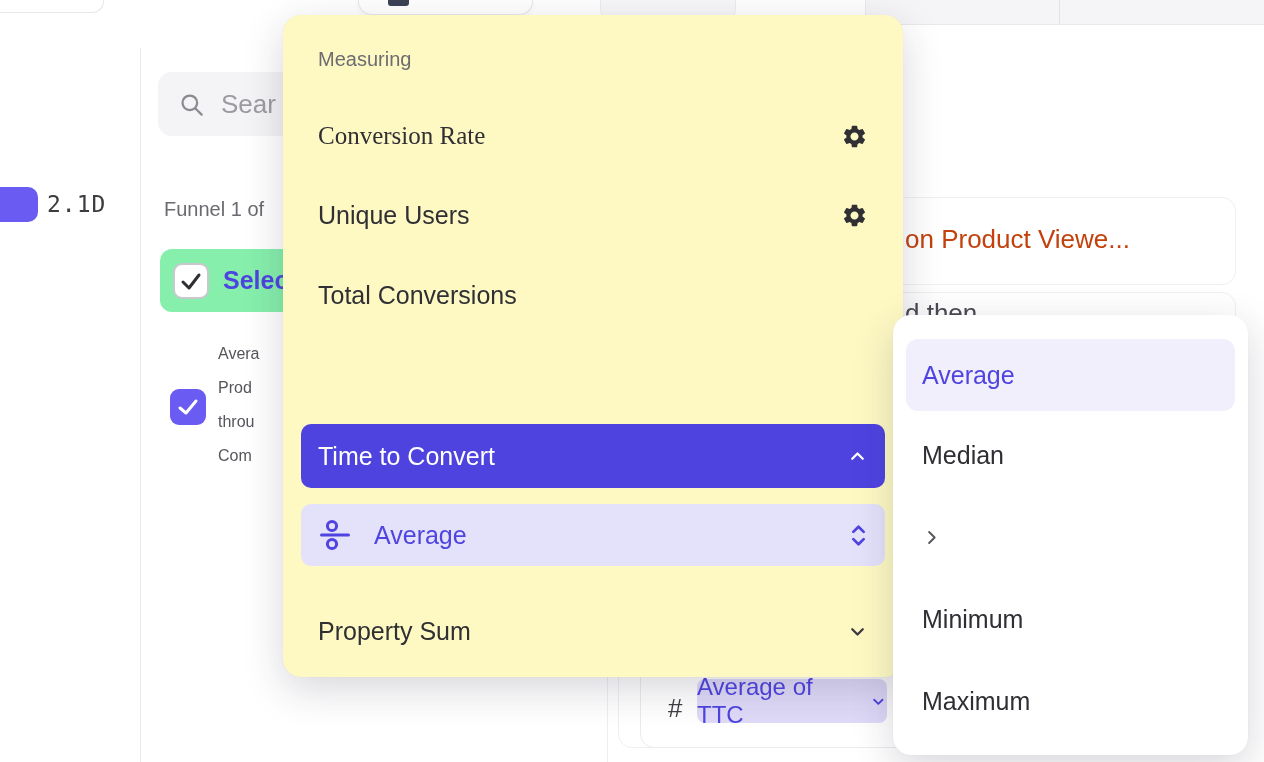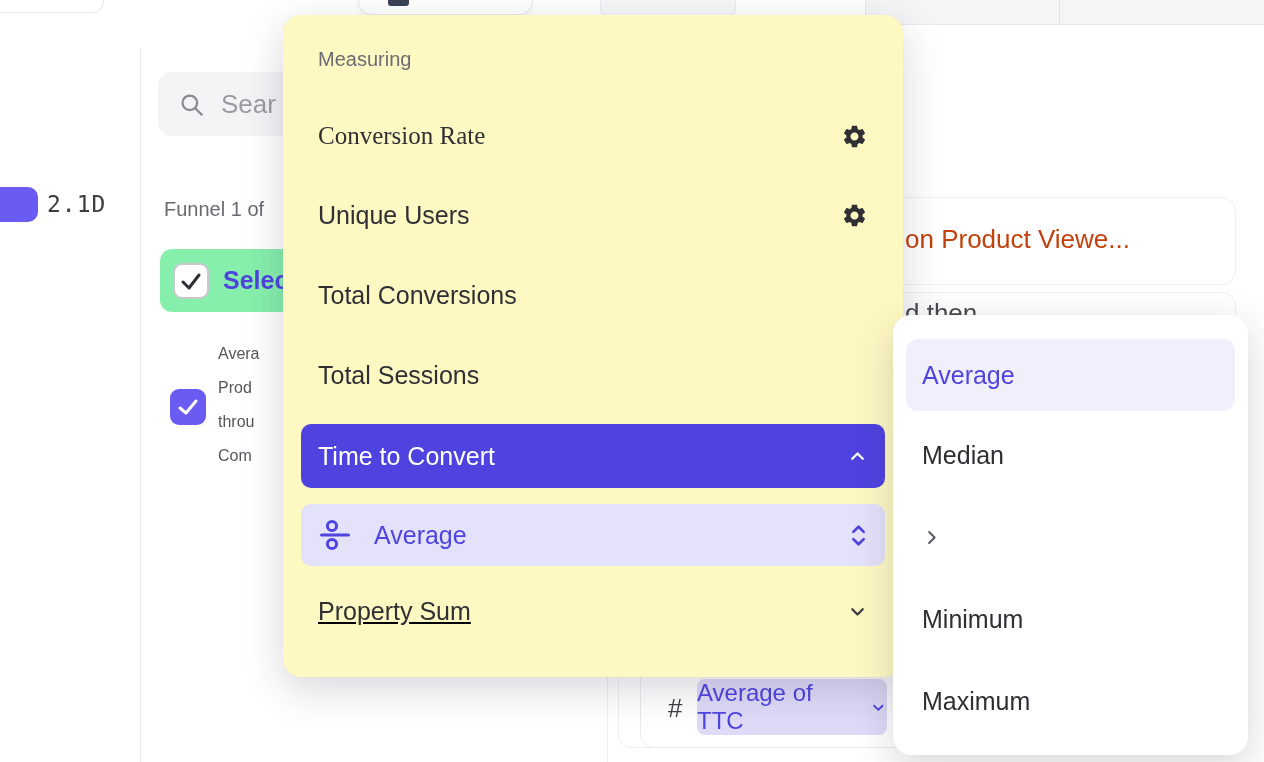--- a/index.html
+++ b/index.html
@@ -49,21 +49,21 @@
   
   .event-card { left:618px; top:197px; width:618px; height:88px; background:#fff;
     border:1px solid #EFEFF1; border-radius:14px; z-index:2; }
   .event-text { left:905px; top:224px; font-size:26px; color:#c2410c; z-index:3; }
   .step2-card { left:618px; top:292px; width:618px; height:456px; background:#fff;
     border:1px solid #EFEFF1; border-radius:14px; z-index:2; }
   .then-text { left:905px; top:298px; font-size:26px; color:#4A4A50; z-index:3; }
   .metric-subcard { left:640px; top:598px; width:596px; height:150px; background:#fff;
     border:1px solid #EBEBED; border-radius:14px; z-index:3; }
   .hash { left:668px; top:693px; font-size:26px; color:#3F3F45; z-index:4; }
-  .metric-pill { left:697px; top:679px; width:190px; height:56px; background:#DFDAF8;
+  .metric-pill { left:697px; top:679px; width:190px; height:44px; background:#DFDAF8;
     border-radius:8px; display:flex; align-items:center; justify-content:center;
     gap:8px; z-index:4; }
   .metric-pill span { font-size:24px; font-weight:500; color:#4F44E0; }
 
   
   .measuring-menu { left:283px; top:15px; width:620px; height:662px; background:#fef9c3;
     border-radius:18px; box-shadow:0 12px 40px rgba(35,35,60,.18), 0 0 1px rgba(0,0,0,.08);
     z-index:10; }
   .menu-title { position:absolute; left:35px; top:33px; font-size:20px; color:#6C6C72; }
   .m-row { position:absolute; left:18px; width:584px; height:64px; border-radius:10px;
@@ -164,23 +164,20 @@
       <svg width="27" height="27" viewBox="0 0 24 24">
           <path fill="#2F2F34" fill-rule="evenodd" d="M19.14,12.94c0.04-0.3,0.06-0.61,0.06-0.94c0-0.32-0.02-0.64-0.07-0.94l2.03-1.58c0.18-0.14,0.23-0.41,0.12-0.61l-1.92-3.32c-0.12-0.22-0.37-0.29-0.59-0.22l-2.39,0.96c-0.5-0.38-1.03-0.7-1.62-0.94L14.4,2.81c-0.04-0.24-0.24-0.41-0.48-0.41h-3.84c-0.24,0-0.43,0.17-0.47,0.41L9.25,5.35C8.66,5.59,8.12,5.92,7.63,6.29L5.24,5.33c-0.22-0.08-0.47,0-0.59,0.22L2.74,8.87C2.62,9.08,2.66,9.34,2.86,9.48l2.03,1.58C4.84,11.36,4.8,11.69,4.8,12s0.02,0.64,0.07,0.94l-2.03,1.58c-0.18,0.14-0.23,0.41-0.12,0.61l1.92,3.32c0.12,0.22,0.37,0.29,0.59,0.22l2.39-0.96c0.5,0.38,1.03,0.7,1.62,0.94l0.36,2.54c0.05,0.24,0.24,0.41,0.48,0.41h3.84c0.24,0,0.44-0.17,0.47-0.41l0.36-2.54c0.59-0.24,1.13-0.56,1.62-0.94l2.39,0.96c0.22,0.08,0.47,0,0.59-0.22l1.92-3.32c0.12-0.22,0.07-0.47-0.12-0.61L19.14,12.94z M12,15.6c-1.98,0-3.6-1.62-3.6-3.6s1.62-3.6,3.6-3.6s3.6,1.62,3.6,3.6S13.98,15.6,12,15.6z"></path>
         </svg>
     </span>
   </div>
 
   <div class="m-row" style="top:248px;">
     <span class="m-label">Total Conversions</span>
   </div>
 
-  <div class="m-row" style="top:328px;">
-    <span class="m-label">Total Sessions</span>
-  </div>
 
   <div class="m-row selected" style="top:409px;">
     <span class="m-label">Time to Convert</span>
     <span class="icon-right">
       <svg width="21" height="21" viewBox="0 0 24 24" fill="none" stroke="#fff" stroke-width="2.6" stroke-linecap="round" stroke-linejoin="round">
           <polyline points="6,14.5 12,8.5 18,14.5"></polyline>
         </svg>
     </span>
   </div>
 
@@ -194,21 +191,21 @@
     </span>
     <span class="m-label">Average</span>
     <span class="icon-right">
       <svg width="19" height="27" viewBox="0 0 18 26" fill="none" stroke="#4F44E0" stroke-width="2.6" stroke-linecap="round" stroke-linejoin="round">
           <polyline points="4,9.5 9,4.5 14,9.5"></polyline>
           <polyline points="4,16.5 9,21.5 14,16.5"></polyline>
         </svg>
     </span>
   </div>
 
-  <div class="m-row" style="top:564px;text-decoration:underline;">
+  <div class="m-row" style="top:584px;">
     <span class="m-label">Property Sum</span>
     <span class="icon-right">
       <svg width="21" height="21" viewBox="0 0 24 24" fill="none" stroke="#3A3A40" stroke-width="2.6" stroke-linecap="round" stroke-linejoin="round">
           <polyline points="6,9.5 12,15.5 18,9.5"></polyline>
         </svg>
     </span>
   </div>
 </div>
 
 <div class="abs agg-menu">

